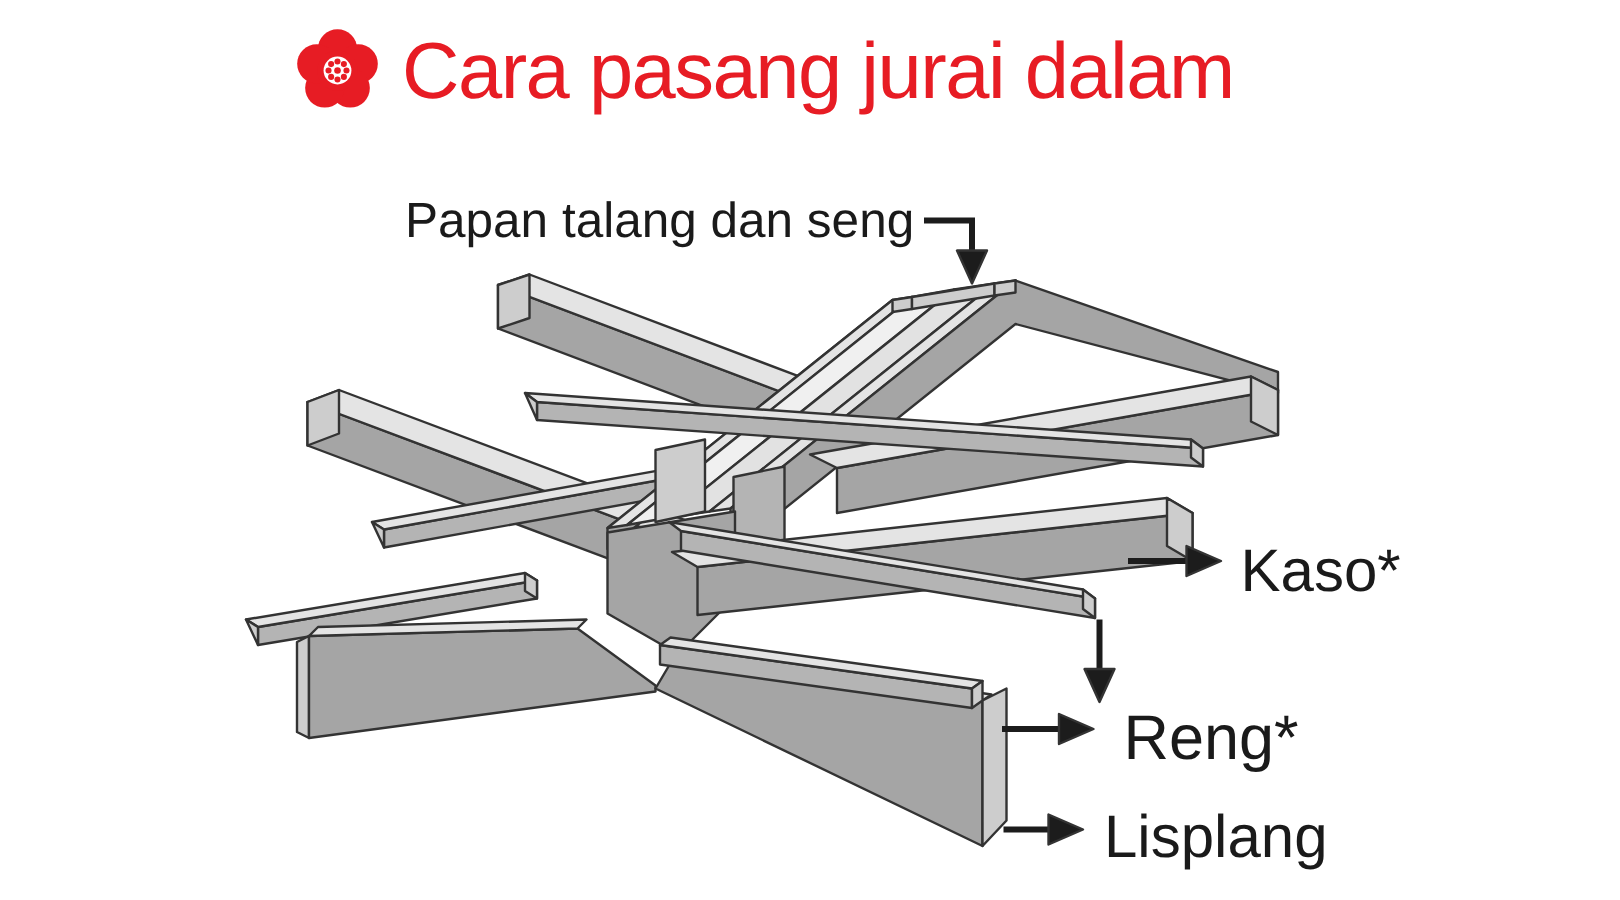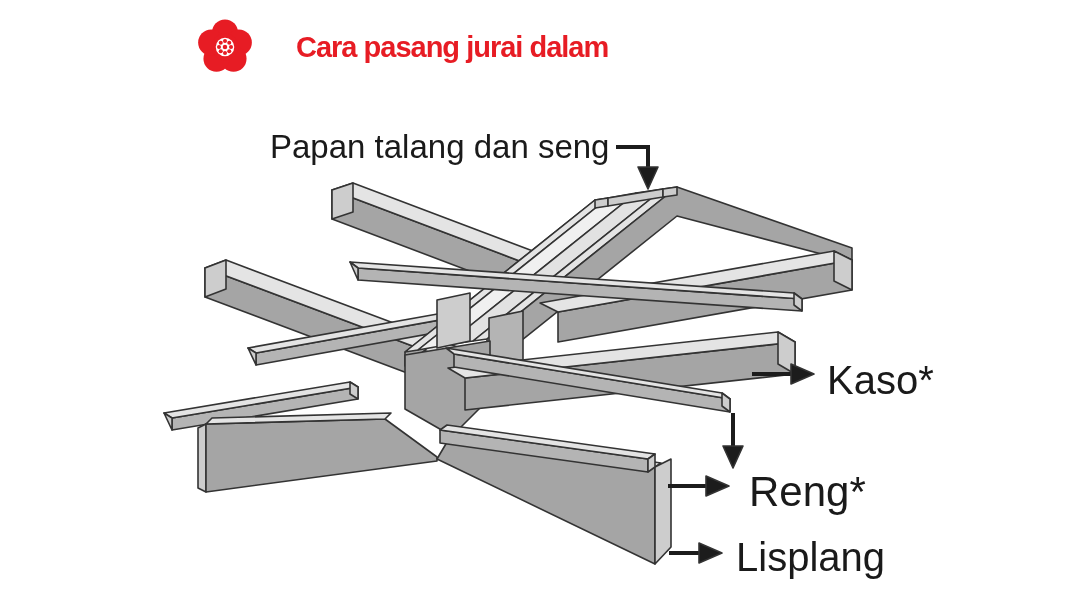--- a/index.html
+++ b/index.html
@@ -9,22 +9,22 @@
     font-family:"Liberation Sans",sans-serif;
     position:relative;overflow:hidden;
   }
   .page{position:absolute;inset:0;}
   .page-header{
     position:absolute;left:196px;top:16px;height:62px;
     display:flex;align-items:center;
   }
   .flower{width:58px;height:58px;flex:0 0 auto;}
   .page-title{
-    margin-left:42px;
-    font-size:29px;font-weight:bold;letter-spacing:-1px;
+    margin-left:14px;
+    font-size:53px;font-weight:normal;letter-spacing:-1px;
     color:var(--title-color,#e71c24);
     white-space:nowrap;
   }
   svg.diagram{position:absolute;left:0;top:0;}
   .diagram polygon,.diagram path.face{
     stroke:var(--outline,#333);stroke-width:1.6;stroke-linejoin:round;
   }
   .ft{fill:var(--beam-top,#e4e4e4);}
   .fs{fill:var(--beam-side,#a5a5a5);}
   .fe{fill:var(--beam-end,#cdcdcd);}

